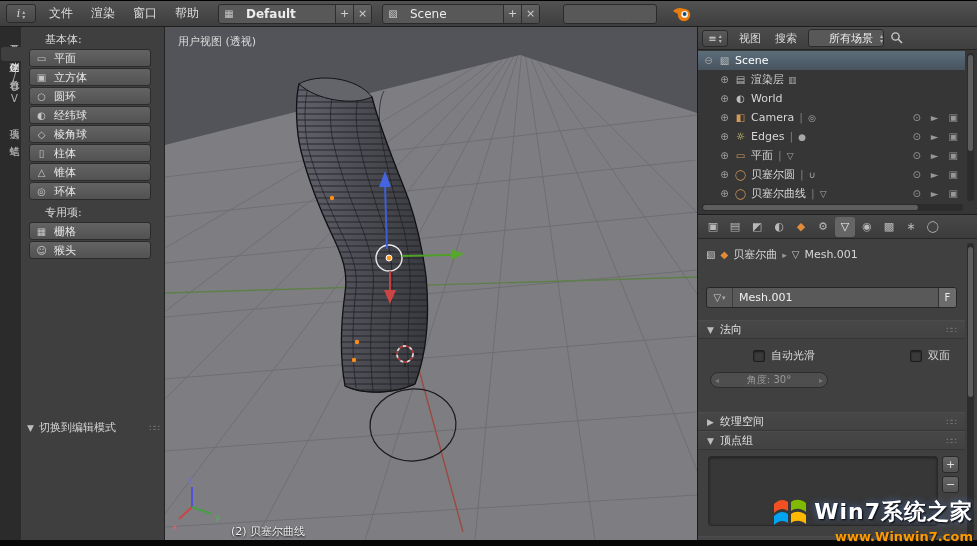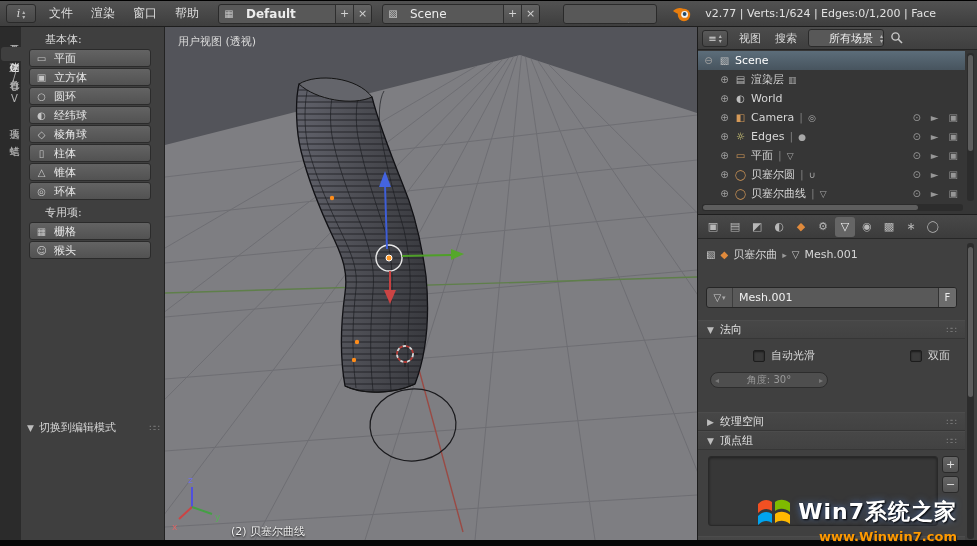--- a/index.html
+++ b/index.html
@@ -127,21 +127,21 @@
              box-shadow:inset 0 1px 3px rgba(0,0,0,.45); }
   .vg-btns { display:flex; flex-direction:column; gap:3px; }
   .vg-btn { width:17px; height:17px; background:linear-gradient(#666,#525252); border:1px solid #2a2a2a;
             border-radius:3px; display:flex; align-items:center; justify-content:center;
             color:#e0e0e0; font-size:11px; }
   .p-vscroll { right:3px; top:28px; height:296px; }
 
   
   .topline { position:absolute; left:0; top:0; width:977px; height:1px; background:#000; }
   .bottombar { position:absolute; left:0; bottom:0; width:977px; height:6px; background:#060606; z-index:40; }
-  .watermark { position:absolute; right:20px; bottom:2px; text-align:right; z-index:50; }
+  .watermark { position:absolute; right:4px; bottom:2px; text-align:right; z-index:50; }
   .wm-row { display:flex; align-items:center; gap:5px; justify-content:flex-end; }
   .wm-title { font-size:22px; font-weight:bold; color:#fff; letter-spacing:1px;
               text-shadow:1px 1px 2px #000, 0 0 7px rgba(90,150,255,.55); }
   .wm-url { font-size:13px; font-weight:bold; color:#ff9a00; text-shadow:1px 1px 1px #1a1a1a; }
 </style>
 </head>
 <body>
 
 <div id="root">
   <div class="topline"></div>
@@ -181,21 +181,20 @@
         </span>
     </div>
 
     <svg class="blogo" width="22" height="18">
       <path d="M2,6 C6,2 12,2 15,6 L11,10 C8,9 4,8 2,6 Z" fill="#e87d0d"></path>
       <circle cx="13" cy="10" r="6.2" fill="#e87d0d"></circle>
       <circle cx="13.6" cy="9.4" r="3.4" fill="#eef3f6"></circle>
       <circle cx="13.6" cy="9" r="1.9" fill="#264b68"></circle>
     </svg>
 
-    <div class="stats">v2.77 | Verts:1/624 | Edges:0/1,200 | Face</div>
   </div>
 
   <div class="tabcol">
     <div class="vtab">工具</div>
     <div class="vtab active">创建</div>
     <div class="vtab">着色/UV</div>
     <div class="vtab">选项</div>
     <div class="vtab">蜡笔</div>
   </div>
 

